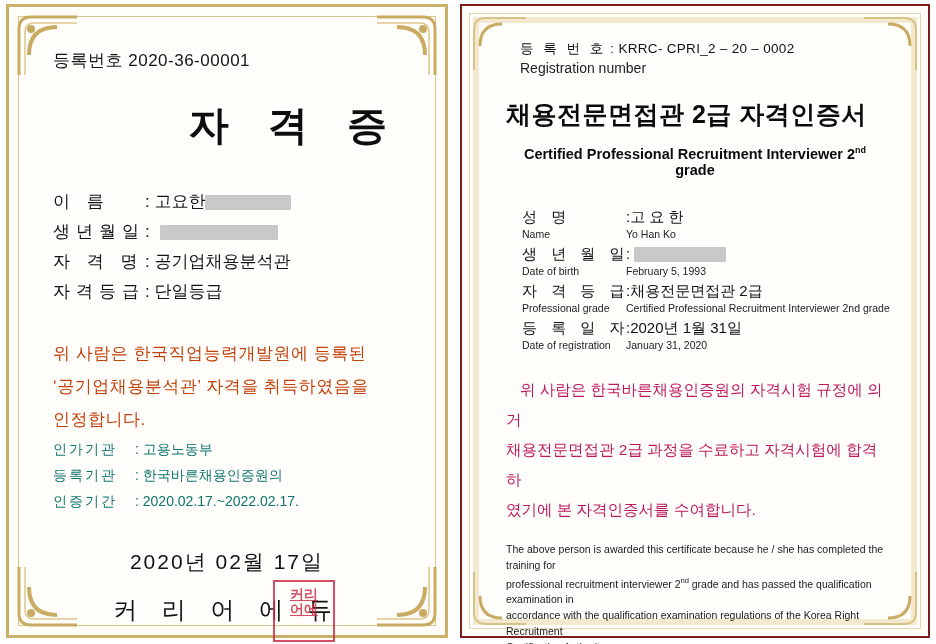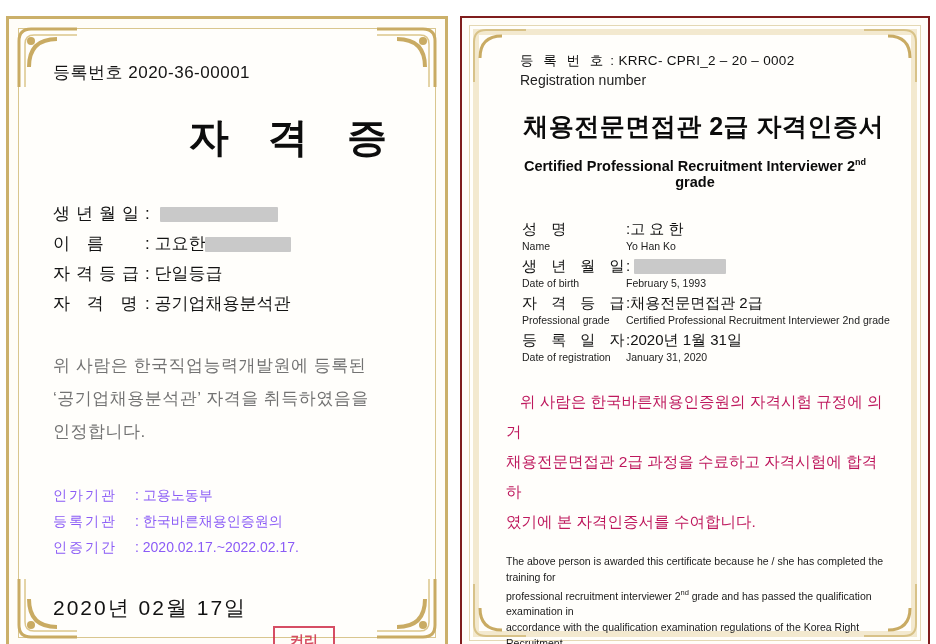--- a/index.html
+++ b/index.html
@@ -13,21 +13,21 @@
   body {
     font-family: "Liberation Sans", sans-serif;
     color: #111;
   }
   .page {
     position: relative;
     width: 936px;
     height: 644px;
     display: flex;
     gap: 12px;
-    padding: 16px 6px;
+    padding: 4px 6px;
     box-sizing: border-box;
     background: #fff;
   }
 
   
   .cert {
     position: relative;
     box-sizing: border-box;
     background: #fffdf8;
   }
@@ -93,36 +93,36 @@
     display: inline-block;
     background: #c9c9c9;
     height: 15px;
     vertical-align: middle;
     border-radius: 1px;
   }
   .body-text {
     margin-top: 30px;
     font-size: 17px;
     line-height: 33px;
-    color: #737373;
+    color: #c2410c;
     letter-spacing: 0.5px;
   }
   .small-fields {
-    margin-top: 34px;
     font-size: 14px;
     line-height: 26px;
-    color: #8b5cf6;
+    color: #0f766e;
   }
   .sfl {
     display: inline-block;
     width: 82px;
     letter-spacing: 2px;
   }
   .date-line {
     margin-top: 34px;
+    text-align: center;
     font-size: 21px;
     letter-spacing: 2px;
     font-weight: 500;
   }
   .issuer-line {
     margin-top: 18px;
     text-align: center;
     font-size: 24px;
     letter-spacing: 9px;
     position: relative;
@@ -180,21 +180,21 @@
     margin-left: 14px;
   }
   .r-regno .lbl { letter-spacing: 3px; }
   .r-regno-en {
     font-size: 14px;
     color: #222;
     margin-left: 14px;
     margin-top: 2px;
   }
   .r-title {
-    text-align: right;
+    text-align: left;
     font-size: 25px;
     font-weight: bold;
     margin-top: 22px;
     letter-spacing: 0.5px;
     color: #0b0b0b;
   }
   .r-title-en {
     text-align: center;
     font-size: 14.5px;
     font-weight: bold;
@@ -282,34 +282,34 @@
       </span>
 
       <div class="l-content">
 
         <div class="reg-no">등록번호 2020-36-00001</div>
 
         <div class="big-title">자 격 증</div>
 
         <div>
           <div class="field-row">
+            <span class="fl">이     름</span><span>:</span>
+            <span>고요한</span><span class="redact" style="width:86px"></span>
+          </div>
+          <div class="field-row">
             <span class="fl">생년월일</span><span>:</span>
             <span class="redact" style="width:118px;margin-left:6px"></span>
           </div>
           <div class="field-row">
-            <span class="fl">이     름</span><span>:</span>
-            <span>고요한</span><span class="redact" style="width:86px"></span>
+            <span class="fl">자 격 명</span><span>:</span>
+            <span>공기업채용분석관</span>
           </div>
           <div class="field-row">
             <span class="fl">자격등급</span><span>:</span>
             <span>단일등급</span>
-          </div>
-          <div class="field-row">
-            <span class="fl">자 격 명</span><span>:</span>
-            <span>공기업채용분석관</span>
           </div>
         </div>
 
         <div class="body-text">
           <div>위 사람은 한국직업능력개발원에 등록된</div>
           <div>‘공기업채용분석관’ 자격을 취득하였음을</div>
           <div>인정합니다.</div>
         </div>
 
         <div class="small-fields">

